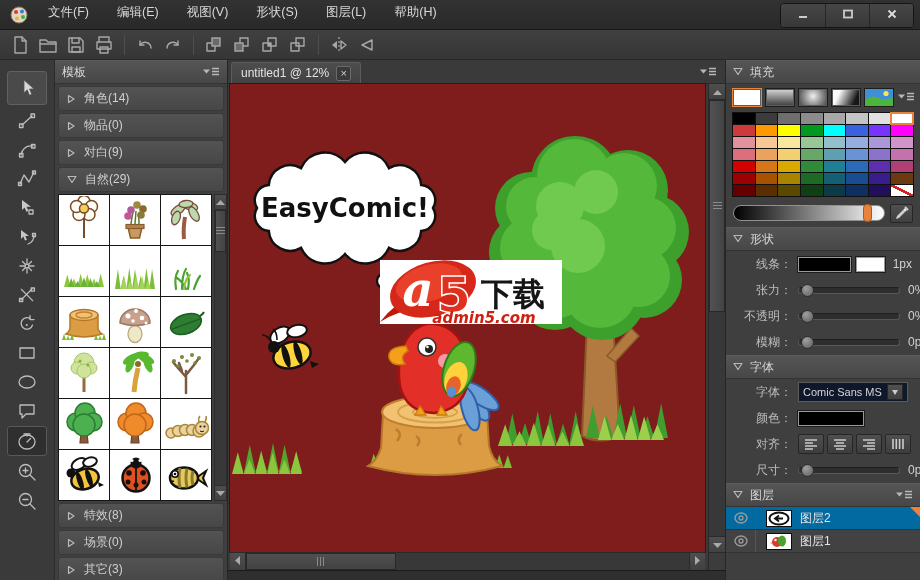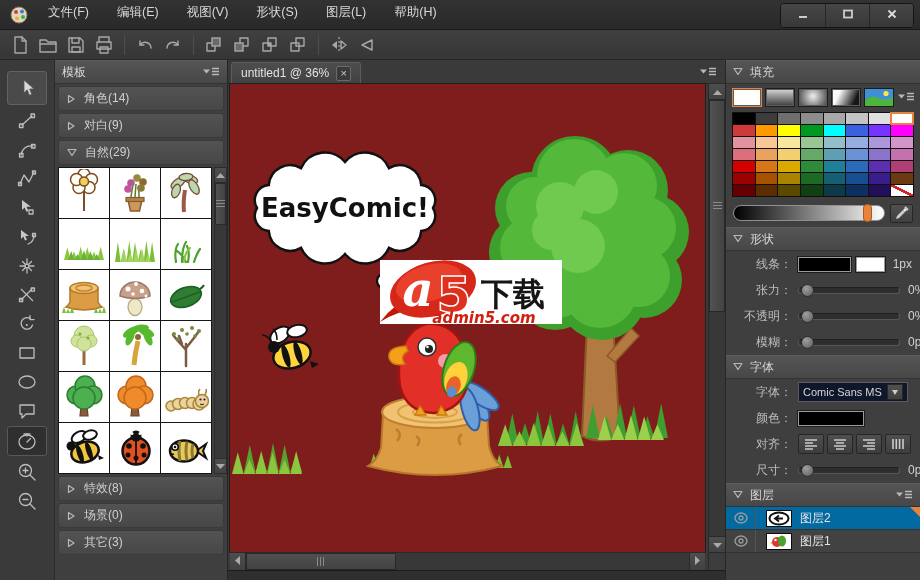--- a/index.html
+++ b/index.html
@@ -345,20 +345,28 @@
             </svg>
           </span>
           <span class="sec-label">角色(14)</span>
         </div>
         <div class="section-row">
           <span class="tri">
             <svg width="9" height="10" viewBox="0 0 9 10" xmlns="http://www.w3.org/2000/svg">
               <path d="M1.5 1.5l5.5 3.5-5.5 3.5z" fill="none" stroke="#b8b8b8" stroke-width="1.2" stroke-linejoin="round"></path>
             </svg>
           </span>
+          <span class="sec-label">物品(0)</span>
+        </div>
+        <div class="section-row">
+          <span class="tri">
+            <svg width="9" height="10" viewBox="0 0 9 10" xmlns="http://www.w3.org/2000/svg">
+              <path d="M1.5 1.5l5.5 3.5-5.5 3.5z" fill="none" stroke="#b8b8b8" stroke-width="1.2" stroke-linejoin="round"></path>
+            </svg>
+          </span>
           <span class="sec-label">对白(9)</span>
         </div>
         <div class="section-row">
           <span class="tri">
             <svg width="10" height="9" viewBox="0 0 10 9" xmlns="http://www.w3.org/2000/svg">
               <path d="M1 1.5h8L5 7.5z" fill="none" stroke="#b8b8b8" stroke-width="1.2" stroke-linejoin="round"></path>
             </svg>
           </span>
           <span class="sec-label">自然(29)</span>
         </div>
@@ -607,21 +615,21 @@
             </svg>
           </span>
           <span class="sec-label">其它(3)</span>
         </div>
       </div>
   </div>
 
   <div class="canvasregion">
     <div class="tabbar">
       <div class="tab">
-        <span>untitled1 @ 36%</span>
+        <span>untitled1 @ 12%</span>
         <span class="tabclose">×</span>
       </div>
       <span class="pmenu tab-pmenu">
           <svg width="18" height="10" viewBox="0 0 18 10" xmlns="http://www.w3.org/2000/svg">
             <path d="M1 2.5l3.5 4 3.5-4z" fill="#b8b8b8"></path>
             <path d="M10 1.5h7M10 4.5h7M10 7.5h7" stroke="#b8b8b8" stroke-width="1.4"></path>
           </svg>
         </span>
     </div>
 

